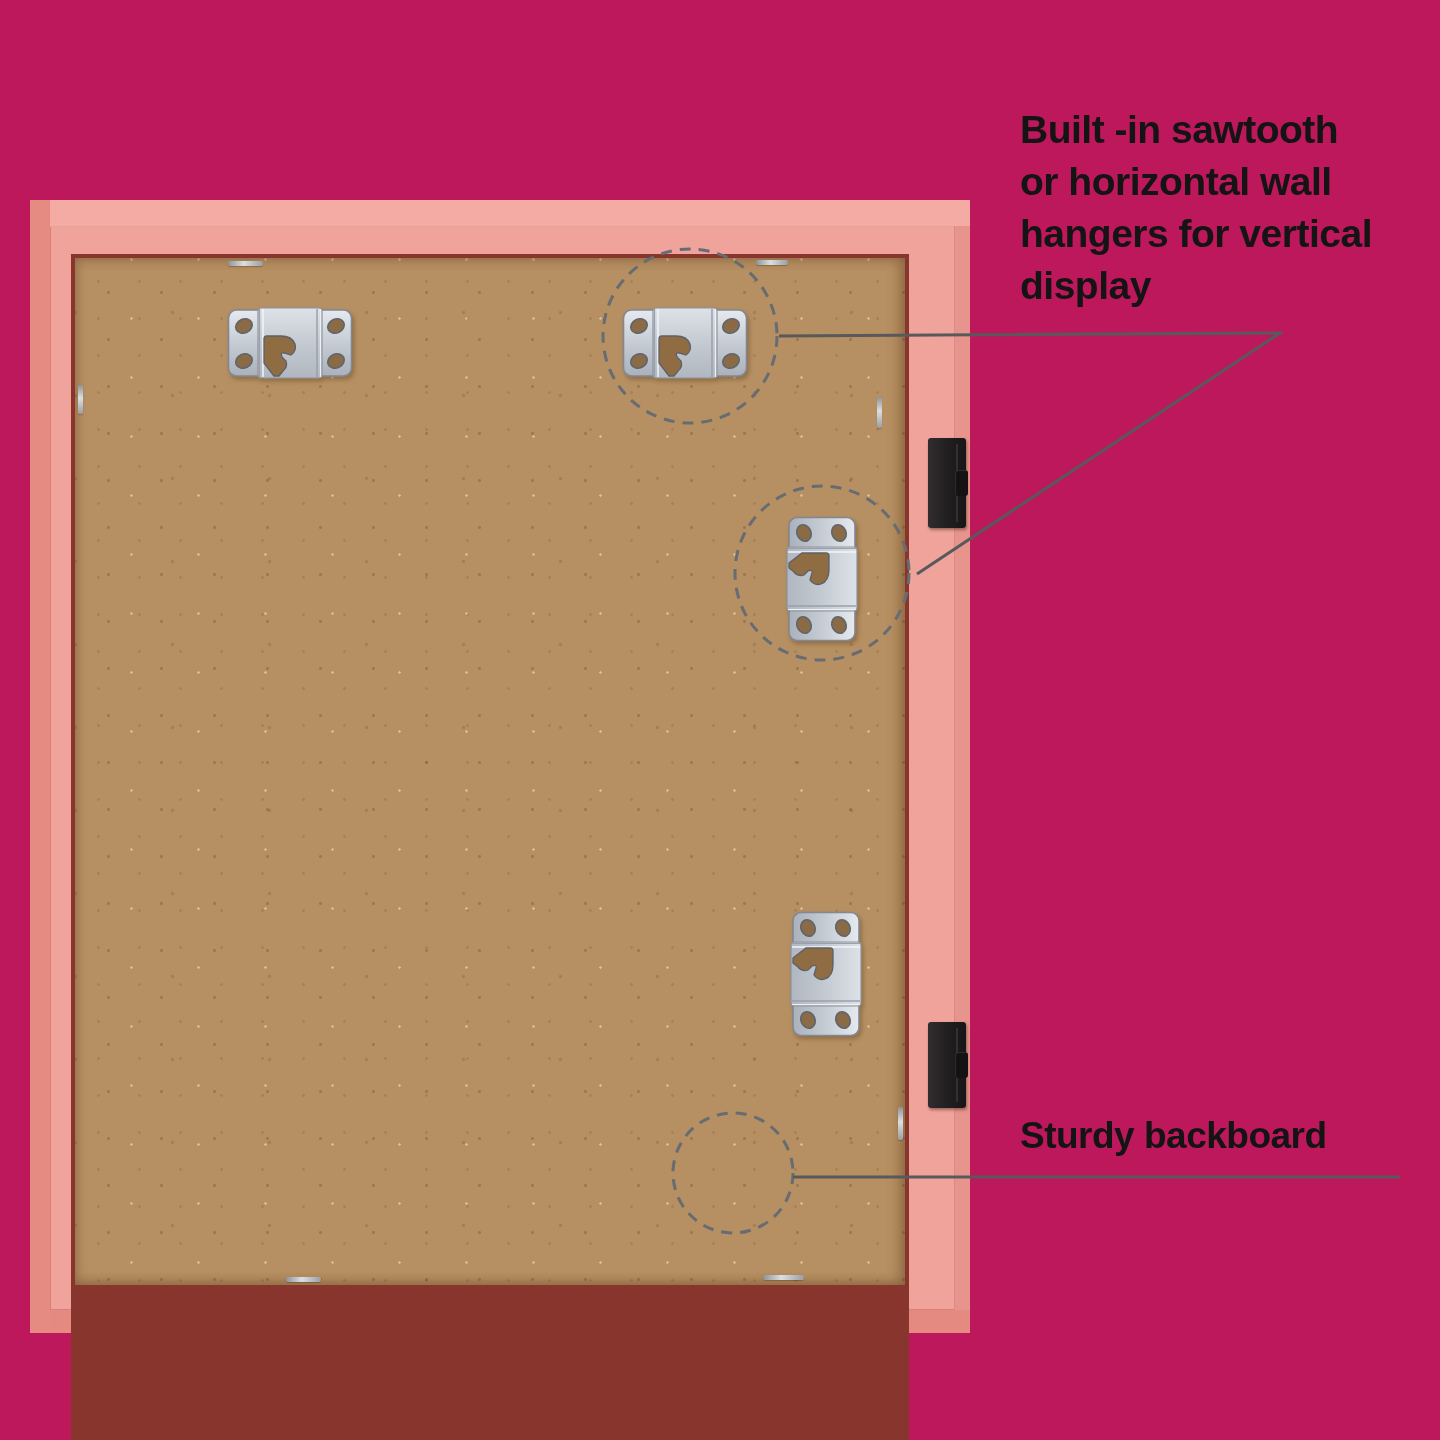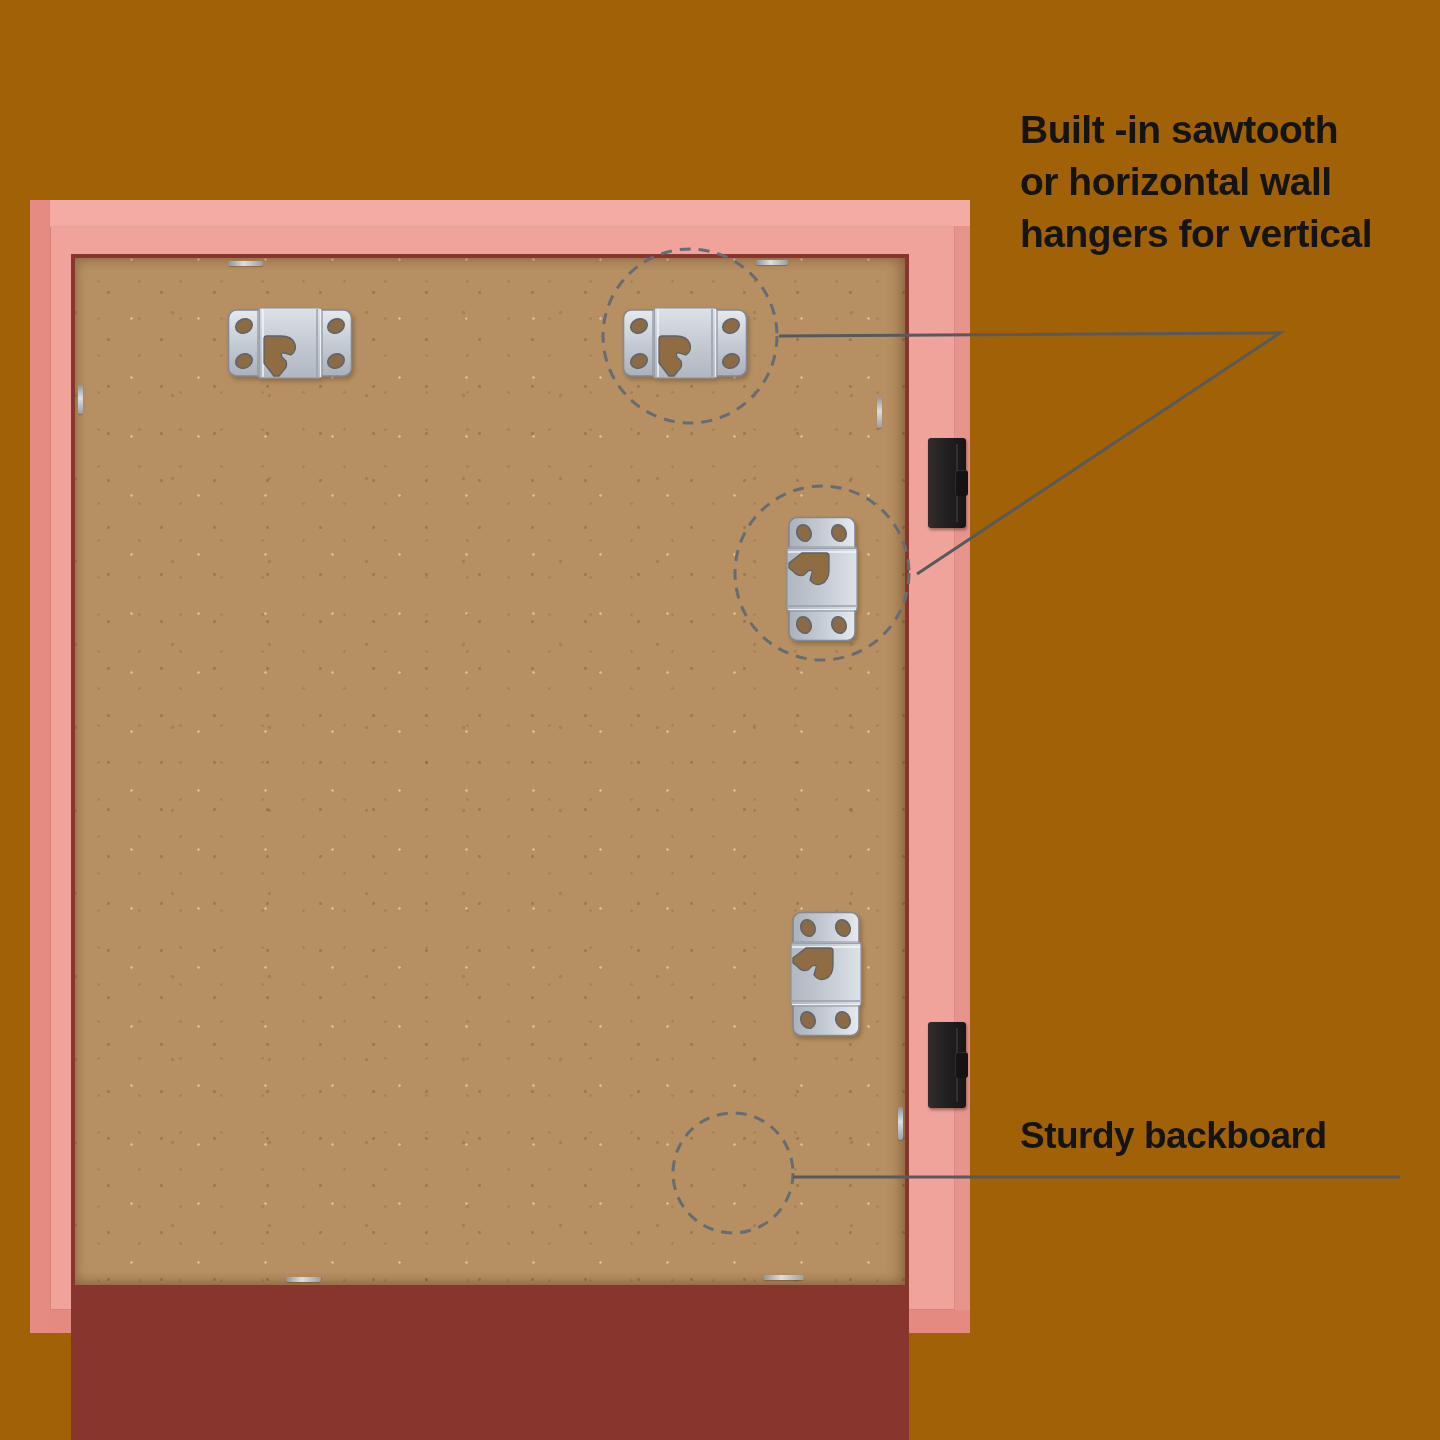--- a/index.html
+++ b/index.html
@@ -1,16 +1,16 @@
 <!DOCTYPE html>
 <html><head>
 <meta charset="utf-8">
 <style>
   html,body{margin:0;padding:0;background:#ffffff;}
-  .canvas{position:relative;width:1440px;height:1440px;background:#a16207;overflow:hidden;
+  .canvas{position:relative;width:1440px;height:1440px;background:#be185d;overflow:hidden;
           font-family:"Liberation Sans","DejaVu Sans",sans-serif;}
 
   
   .frame{position:absolute;left:30px;top:200px;width:940px;height:1133px;
          background:#efa39b;}
   .f-strip{position:absolute;}
   .f-left{left:0;top:0;width:20px;height:100%;background:#e58b82;
           border-right:1px solid rgba(0,0,0,0.07);}
   .f-top{left:20px;top:0;right:0;height:26px;background:#f3aba3;
          border-bottom:1px solid rgba(0,0,0,0.05);}
@@ -137,18 +137,19 @@
     <circle cx="822" cy="573" r="87" fill="none" stroke="#676c72" stroke-width="3" stroke-dasharray="11 8"></circle>
     <circle cx="733" cy="1173" r="60" fill="none" stroke="#676c72" stroke-width="3" stroke-dasharray="11 8"></circle>
     <polyline points="779,336 1280,333 917,574" fill="none" stroke="#58595b" stroke-width="3"></polyline>
     <line x1="793" y1="1177" x2="1400" y2="1177" stroke="#58595b" stroke-width="3"></line>
   </svg>
 
   <div class="caption caption-1">
     <div class="cap-line">Built -in sawtooth</div>
     <div class="cap-line">or horizontal wall</div>
     <div class="cap-line">hangers for vertical</div>
+    <div class="cap-line">display</div>
   </div>
   <div class="caption caption-2">
     <div class="cap-line">Sturdy backboard</div>
   </div>
 
 </div>
 
 </body></html>

